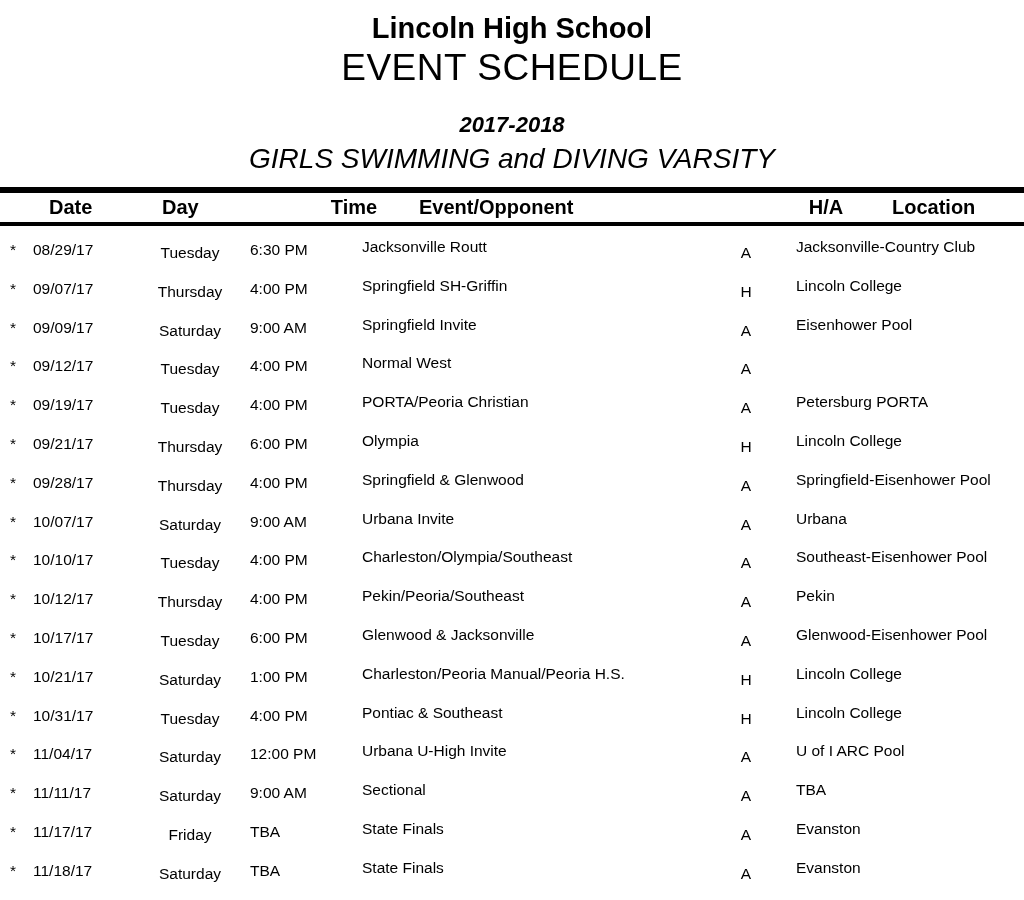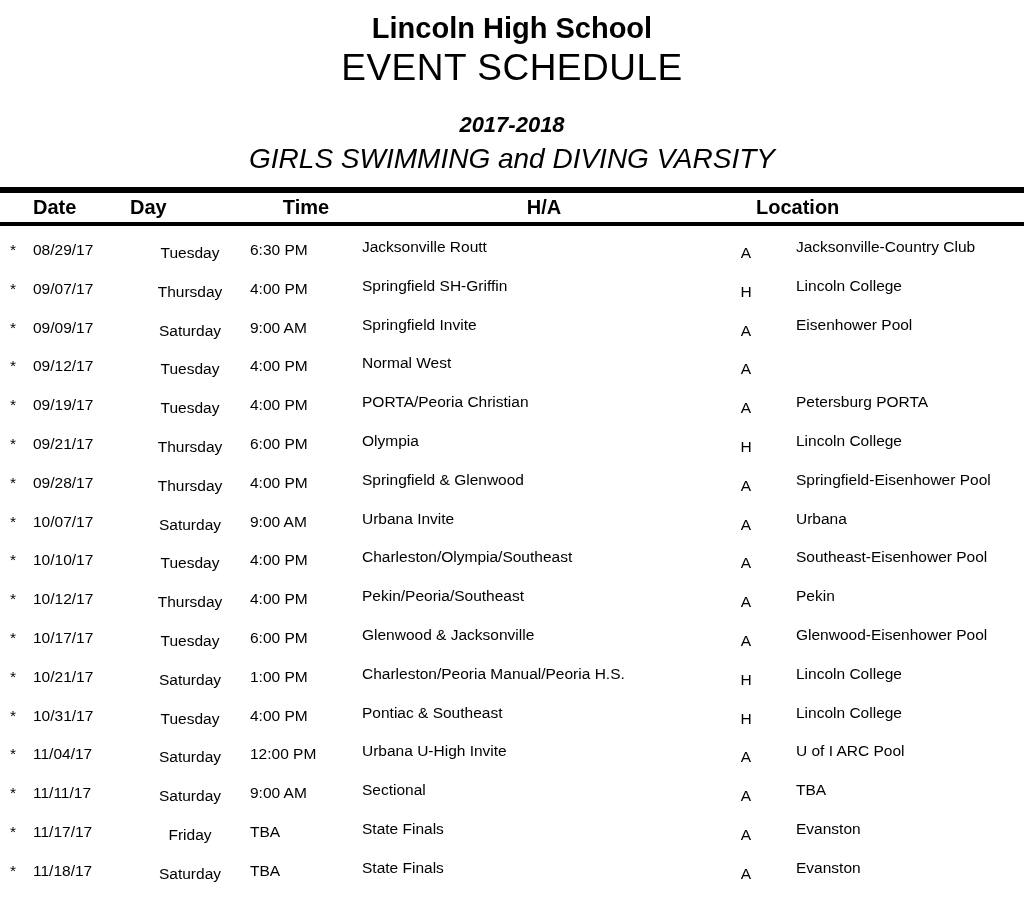--- a/index.html
+++ b/index.html
@@ -43,20 +43,21 @@
     display:grid;
     grid-template-columns:25px 97px 120px 112px 364px 40px 1fr;
     padding-left:8px;
     box-sizing:border-box;
   }
   .colheads {
     height:29px;
     align-items:center;
     font-size:20px; font-weight:bold;
     line-height:1;
+    gap:16px;
   }
   .colheads .h-time { text-align:center; }
   .colheads .h-event { margin-left:-7px; }
   .colheads .h-ha { text-align:center; }
   .colheads .h-loc { padding-left:30px; }
 
   .rows { margin-top:6px; }
   .row {
     height:38.8px;
     font-size:15.5px;
@@ -81,20 +82,21 @@
   <div class="season">2017-2018</div>
   <div class="subtitle">GIRLS SWIMMING and DIVING VARSITY</div>
 
   <div class="rule-thick"></div>
 
   <div class="colheads grid-cols">
     <span class="h-star"></span>
     <span class="h-date">Date</span>
     <span class="h-day">Day</span>
     <span class="h-time">Time</span>
+    <span class="h-event">Event/Opponent</span>
     <span class="h-ha">H/A</span>
     <span class="h-loc">Location</span>
   </div>
 
   <div class="rule-mid"></div>
 
   <div class="rows">
     <div class="row grid-cols">
       <span class="c c-star">*</span>
       <span class="c c-date">08/29/17</span>

